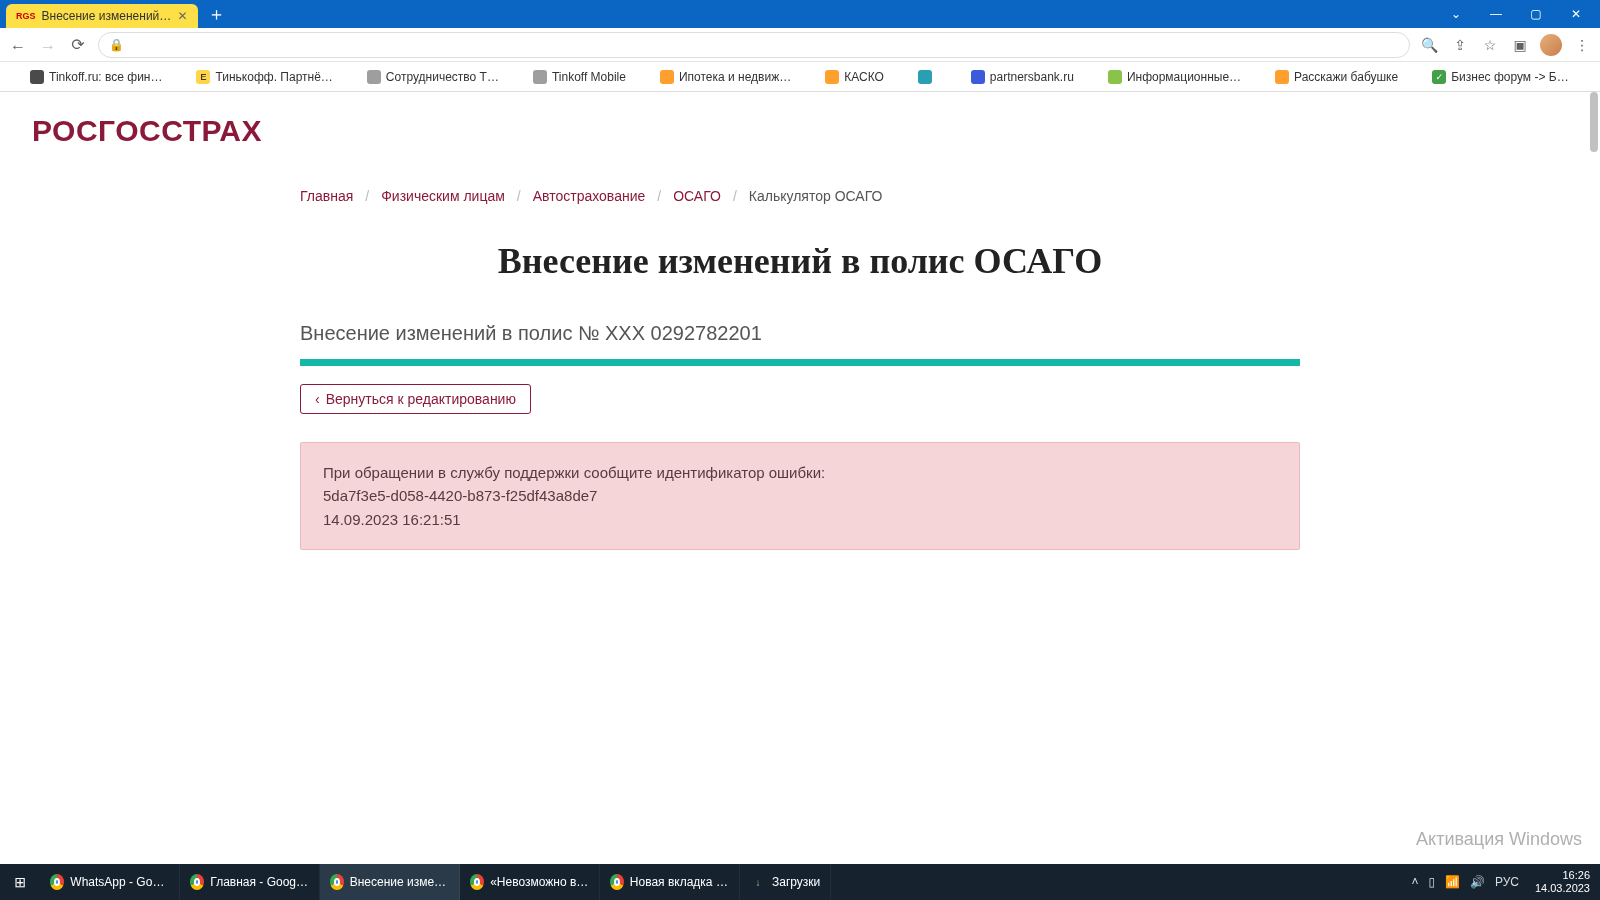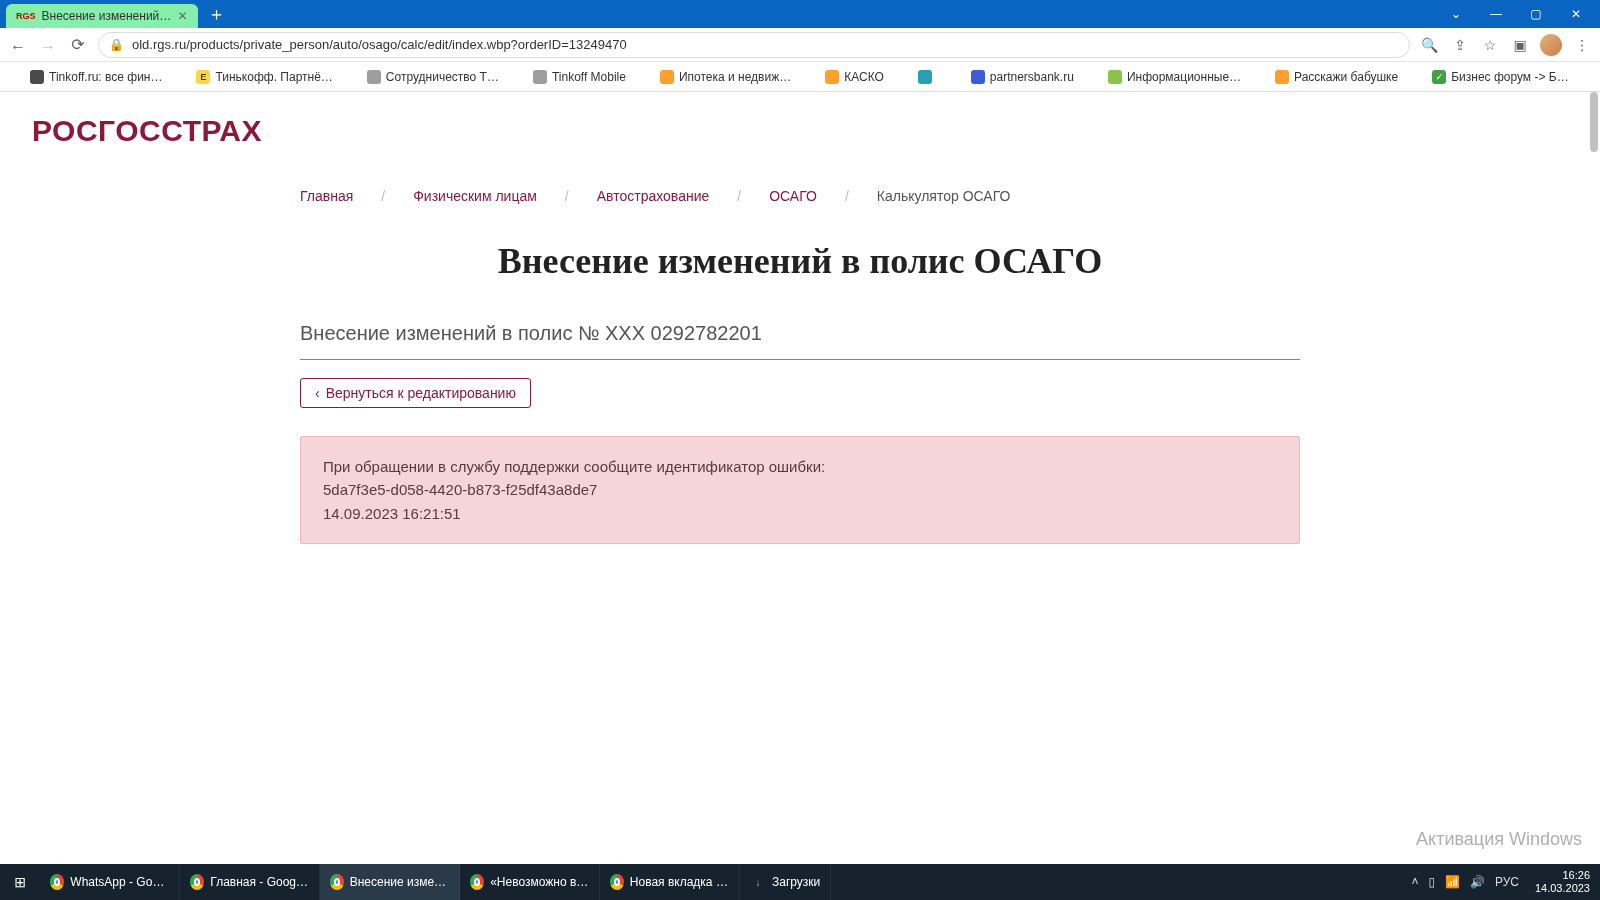--- a/index.html
+++ b/index.html
@@ -16,21 +16,21 @@
   
   .titlebar {
     background: #0a66c2;
     height: 28px;
     display: flex;
     align-items: center;
     color: #fff;
   }
   .tab-strip { display: flex; align-items: center; height: 100%; }
   .tab {
-    background: #86efac;
+    background: #fde047;
     color: #444;
     height: 24px;
     margin-top: 4px;
     margin-left: 6px;
     padding: 8px 10px;
     border-radius: 6px 6px 0 0;
     display: flex;
     align-items: center;
     gap: 6px;
     max-width: 200px;
@@ -114,41 +114,41 @@
   }
 
   .content {
     width: 1000px;
     margin: 40px auto 0 auto;
   }
   .crumbs {
     font-size:14px;
     color:#999;
     display:flex;
-    gap:28px;
+    gap:12px;
     flex-wrap:wrap;
     margin-bottom:36px;
   }
   .crumbs .link { color:#8b1a3a; }
   .crumbs .sep { color:#bbb; }
   .crumbs .current { color:#555; }
 
   h1.page-title {
     text-align:center;
     font-size:36px;
     font-weight:600;
     color:#222;
     margin-bottom:40px;
     font-family:Liberation Serif, serif;
   }
 
   .subhead {
     font-size:20px;
     color:#555;
-    border-bottom:1px solid #14b8a6;
+    border-bottom:7px solid #14b8a6;
     padding-bottom:14px;
     margin-bottom:18px;
   }
 
   .back-btn {
     display:inline-flex;
     align-items:center;
     gap:6px;
     border:1px solid #8b1a3a;
     color:#8b1a3a;
@@ -233,21 +233,20 @@
     <div class="win-btn">✕</div>
   </div>
 </div>
 
 <div class="toolbar">
   <span class="nav-icn">←</span>
   <span class="nav-icn" style="color:#c5c5c5">→</span>
   <span class="nav-icn">⟳</span>
   <div class="addr">
     <span class="lock">🔒</span>
-    <span>old.rgs.ru/products/private_person/auto/osago/calc/edit/index.wbp?orderID=13249470</span>
   </div>
   <span class="tool-icn">🔍</span>
   <span class="tool-icn">⇪</span>
   <span class="tool-icn">☆</span>
   <span class="tool-icn">▣</span>
   <span class="avatar"></span>
   <span class="tool-icn">⋮</span>
 </div>
 
 <div class="bookmarks" id="bm-bar">

